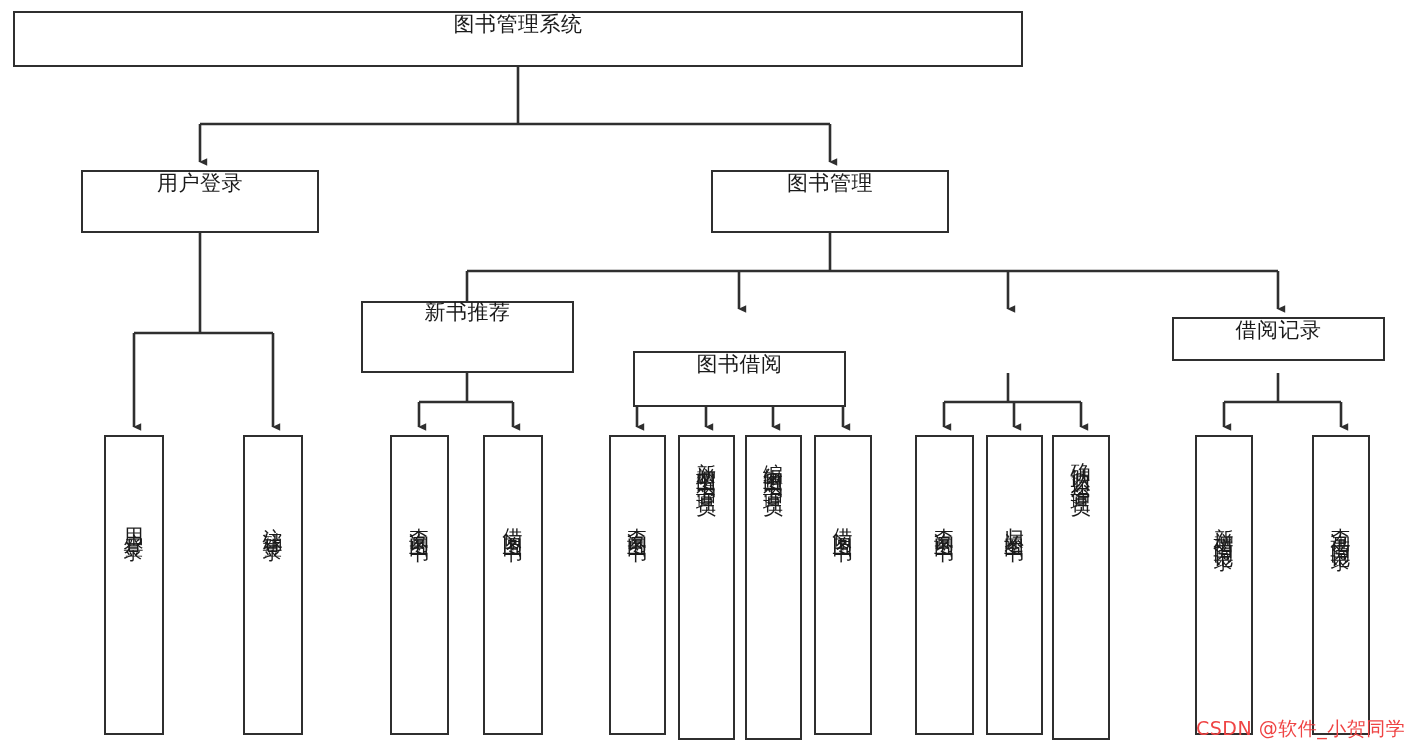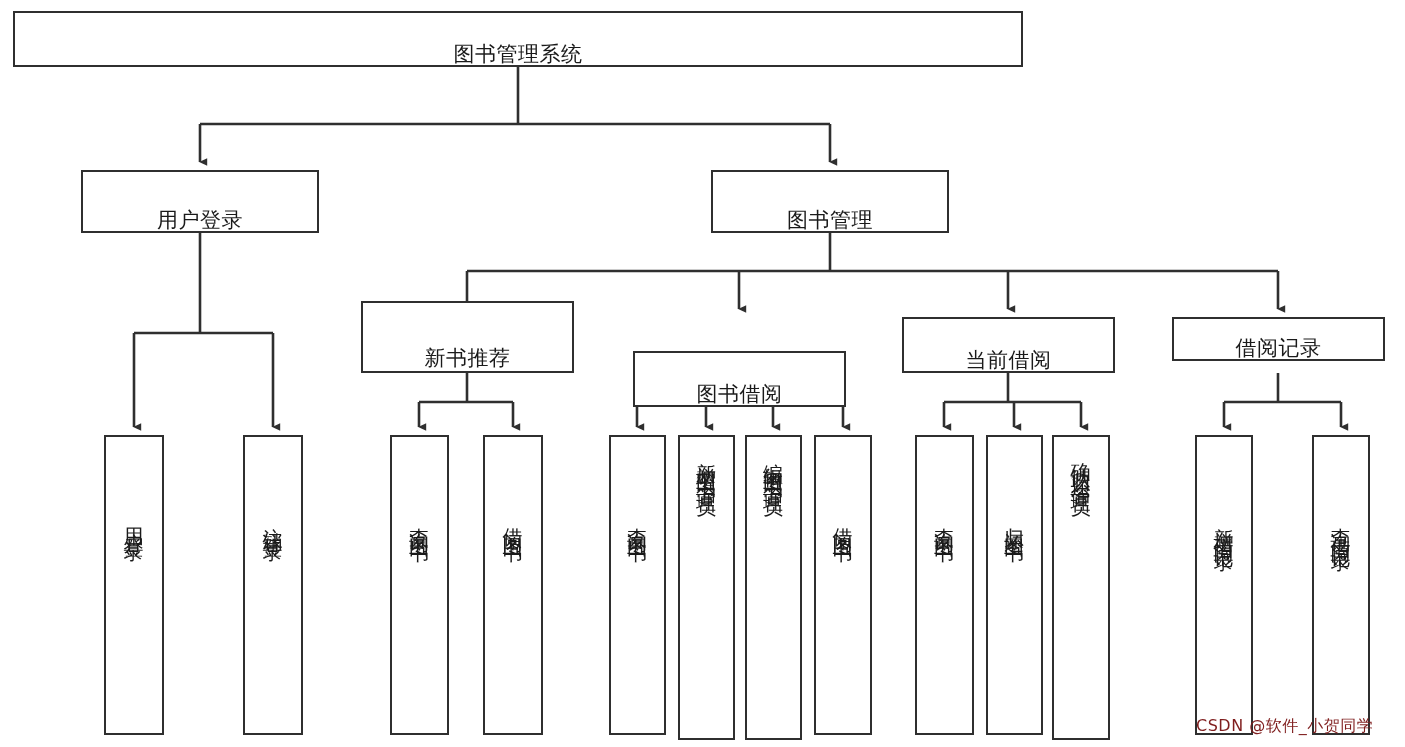--- a/index.html
+++ b/index.html
@@ -23,21 +23,21 @@
     top: 0;
     width: 1405px;
     height: 747px;
   }
   .node-box {
     position: absolute;
     box-sizing: border-box;
     border: 2px solid #2f2f2f;
     background: #ffffff;
     display: flex;
-    align-items: flex-end;
+    align-items: flex-start;
     justify-content: center;
   }
   .node-label {
     color: #1a1a1a;
     font-size: 21px;
     line-height: 1.05;
     letter-spacing: 0.5px;
     white-space: nowrap;
   }
   .node-box.vertical {
@@ -48,22 +48,22 @@
   .node-box.vertical .node-label {
     writing-mode: vertical-rl;
     text-orientation: upright;
     font-size: 20px;
     letter-spacing: 5px;
     line-height: 1;
     white-space: nowrap;
   }
   .watermark {
     position: absolute;
-    color: #7f1d1d;
-    font-size: 16px;
+    color: #ef4444;
+    font-size: 19px;
     letter-spacing: 0.5px;
     white-space: nowrap;
     pointer-events: none;
   }
 </style>
 </head>
 <body>
 
 <div id="canvas">
 
@@ -131,23 +131,20 @@
   <div class="node-box" id="l2-1" style="left: 711px; top: 170px; width: 238px; height: 63px;">
     <span class="node-label">图书管理</span>
   </div>
 
   <div class="node-box" id="l3-0" style="left: 361px; top: 301px; width: 213px; height: 72px; font-family: Liberation Mono, monospace;">
     <span class="node-label">新书推荐</span>
   </div>
   <div class="node-box" id="l3-1" style="left: 633px; top: 317px; width: 213px; height: 56px; margin-top: 34px;">
     <span class="node-label">图书借阅</span>
   </div>
-  <div class="node-box" id="l3-2" style="left: 902px; top: 317px; width: 213px; height: 56px;">
-    <span class="node-label">当前借阅</span>
-  </div>
   <div class="node-box" id="l3-3" style="left: 1172px; top: 317px; width: 213px; height: 44px;">
     <span class="node-label">借阅记录</span>
   </div>
 
   <div class="node-box vertical" id="leaf-0" style="left: 104px; top: 435px; width: 60px; height: 300px; padding-top: 75px;">
     <span class="node-label">用户登录</span>
   </div>
   <div class="node-box vertical" id="leaf-1" style="left: 243px; top: 435px; width: 60px; height: 300px; padding-top: 75px;">
     <span class="node-label">注销登录</span>
   </div>

